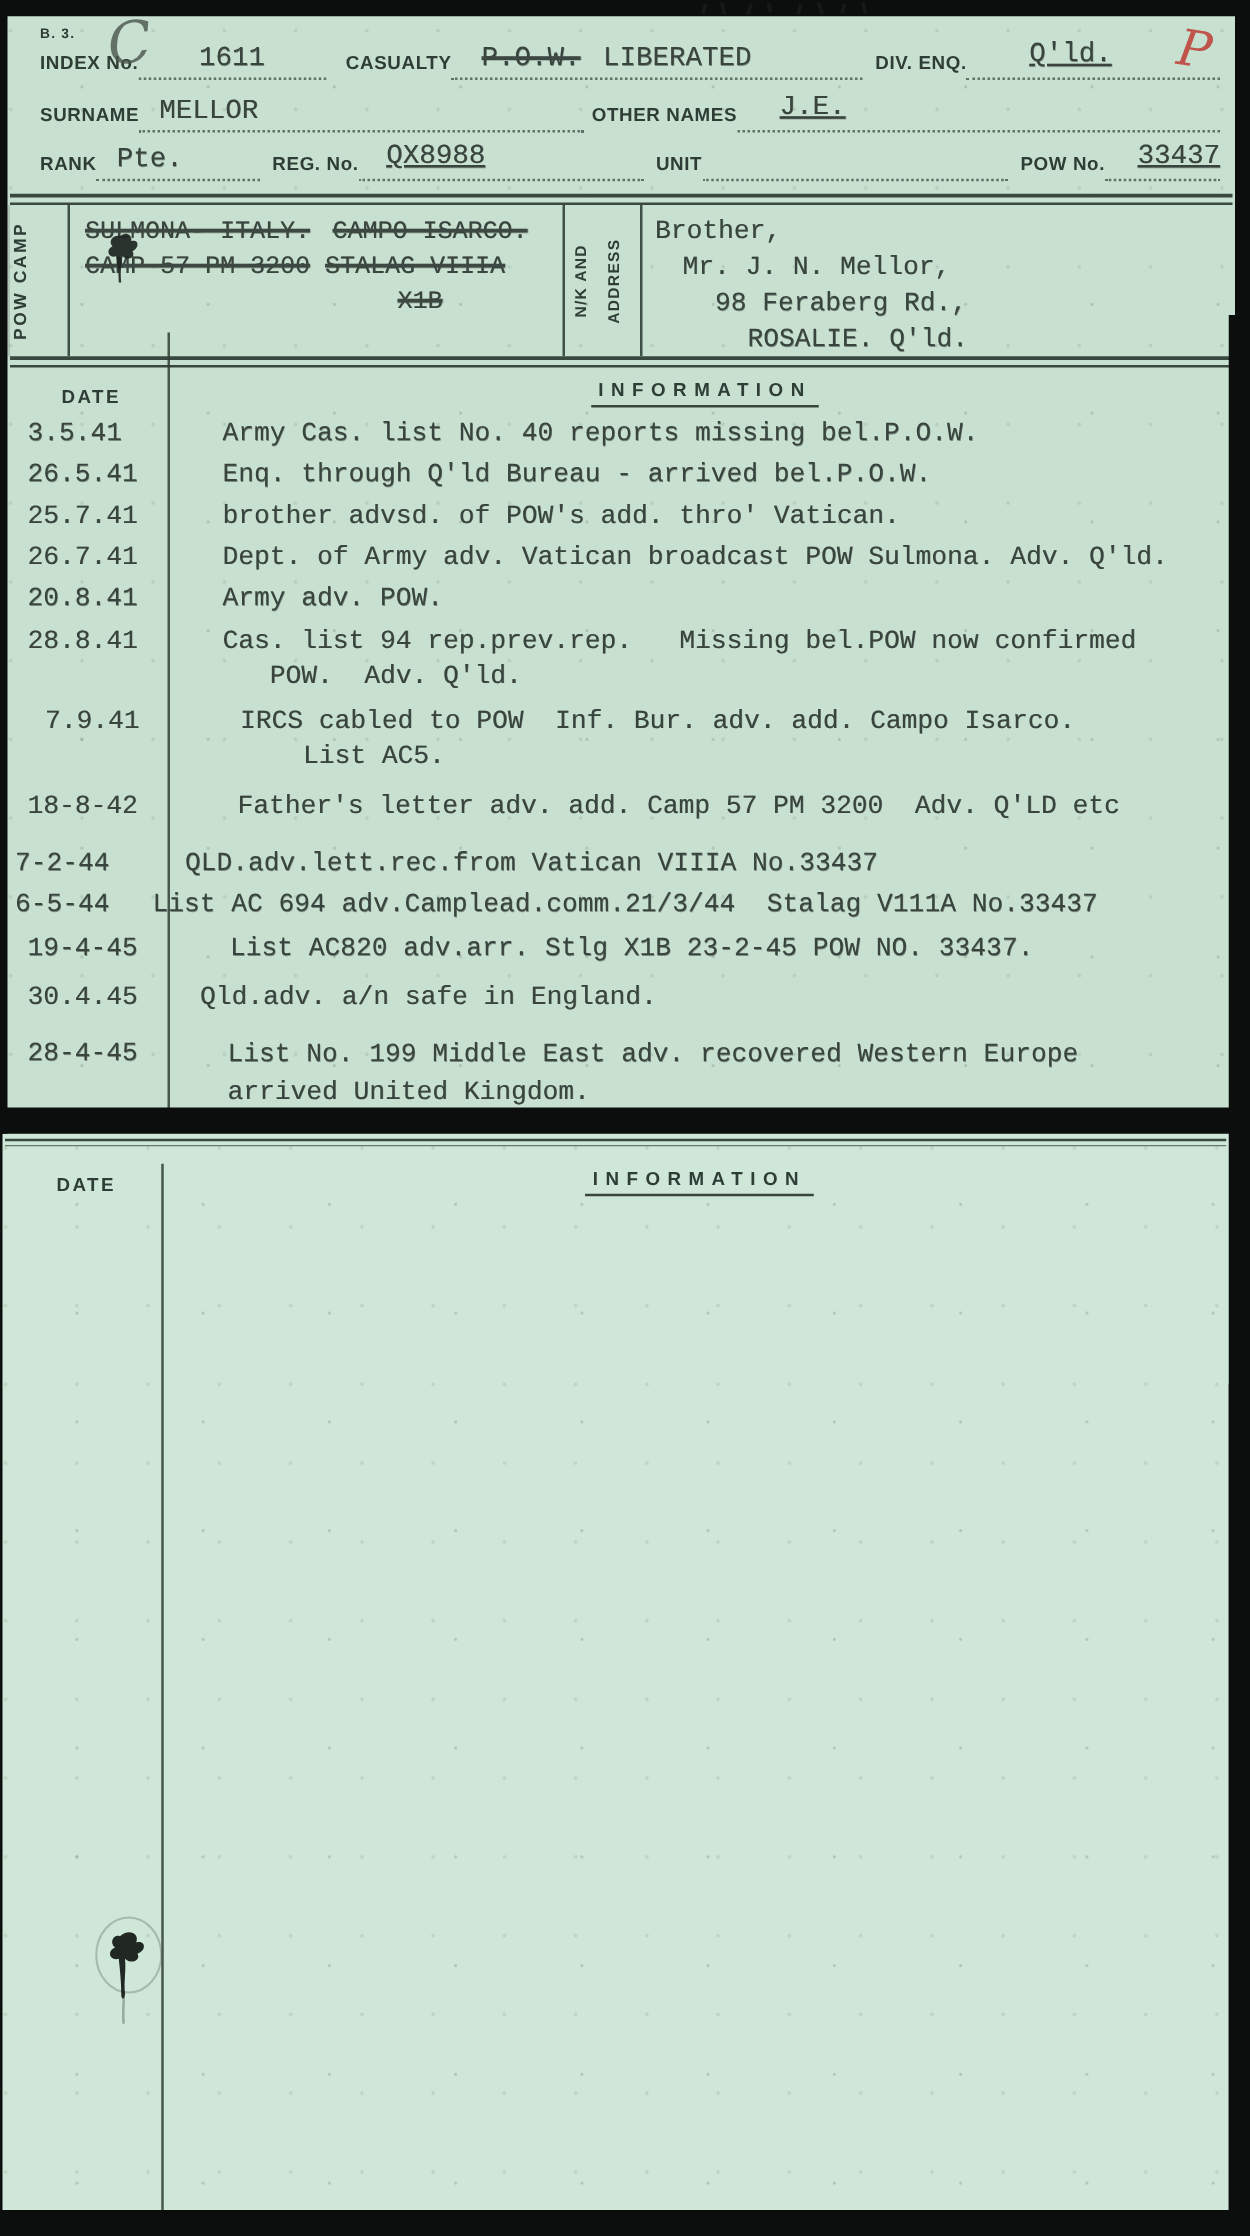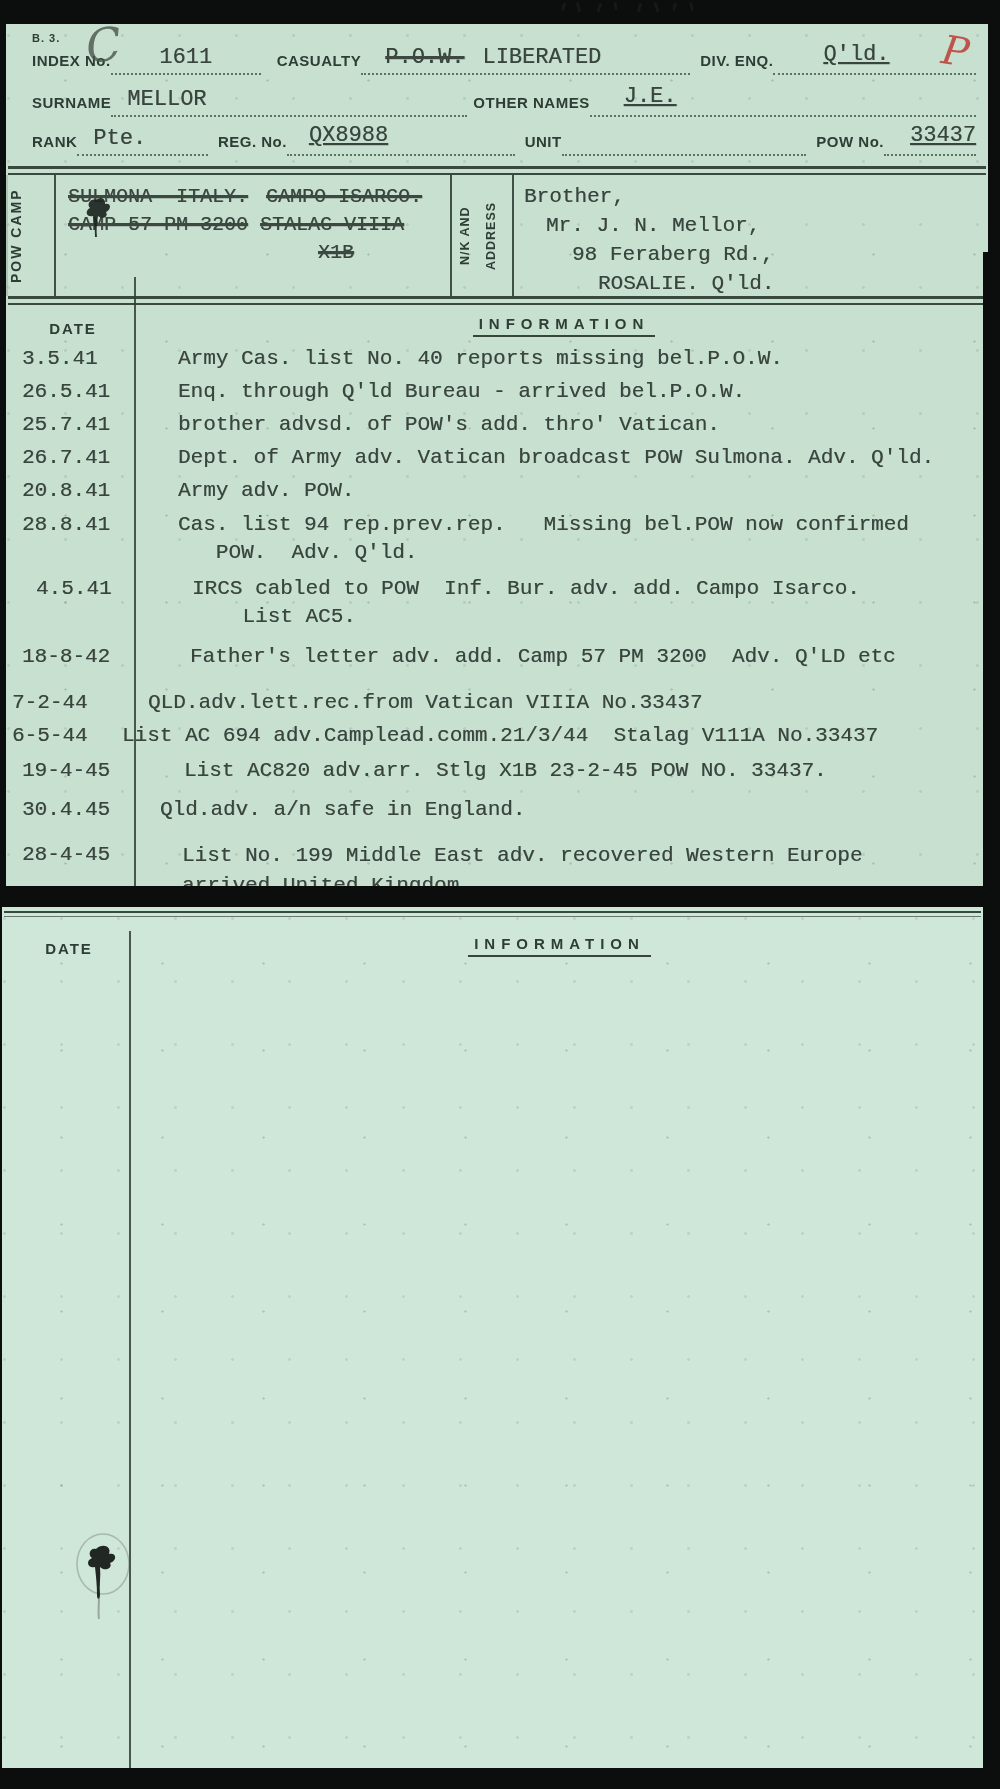--- a/index.html
+++ b/index.html
@@ -9,21 +9,21 @@
   
   .card {
     position:absolute;
     background-color:#c8e0d0;
     background-image:
       radial-gradient(rgba(100,118,86,.28) 1px, transparent 1.6px),
       radial-gradient(rgba(70,92,70,.14) 1px, transparent 1.7px);
     background-size: 101px 87px, 57px 63px;
     background-position: 9px 13px, 31px 43px;
   }
-  .card1 { left:6px; top:24px; width:982px; height:1094px; }
+  .card1 { left:6px; top:13px; width:982px; height:1094px; }
   .card2 { left:2px; top:907px; width:981px; height:861px; background-color:#cfe7d8; }
 
   
   .edge { position:absolute; background:#0c0e0d; }
   .edge-top    { left:0; top:0; width:1000px; height:7px; }
   .edge-mid    { left:0; top:886px; width:1000px; height:21px; }
   .edge-bottom { left:0; top:1768px; width:1000px; height:21px; }
   .edge-right  { left:983px; top:252px; width:17px; height:1537px; }
   .edge-right-top { left:995px; top:0; width:5px; height:252px; }
   .squig { position:absolute; background:#161918; width:3px; border-radius:1px; }
@@ -210,21 +210,21 @@
       <div class="trow trow-5">
           <div class="tdate">20.8.41</div>
           <div class="tinfo">Army adv. POW.</div>
         </div>
       <div class="trow trow-6">
           <div class="tdate">28.8.41</div>
           <div class="tinfo">Cas. list 94 rep.prev.rep.   Missing bel.POW now confirmed
    POW.  Adv. Q'ld.</div>
         </div>
       <div class="trow trow-7">
-          <div class="tdate">4.5.41</div>
+          <div class="tdate">7.9.41</div>
           <div class="tinfo">IRCS cabled to POW  Inf. Bur. adv. add. Campo Isarco.
     List AC5.</div>
         </div>
       <div class="trow trow-8">
           <div class="tdate">18-8-42</div>
           <div class="tinfo">Father's letter adv. add. Camp 57 PM 3200  Adv. Q'LD etc</div>
         </div>
       <div class="trow trow-9">
           <div class="tdate">7-2-44</div>
           <div class="tinfo">QLD.adv.lett.rec.from Vatican VIIIA No.33437</div>

